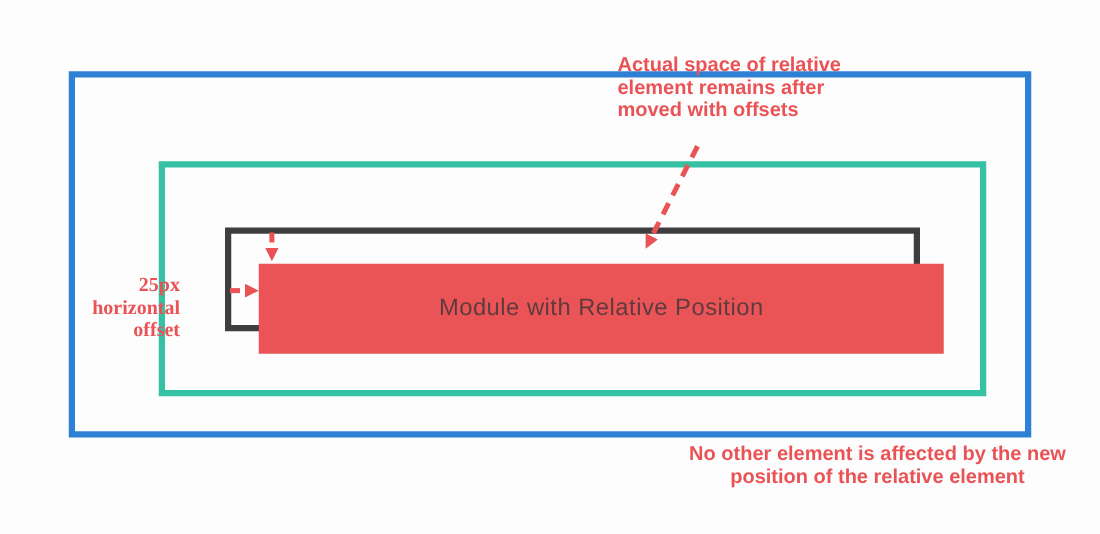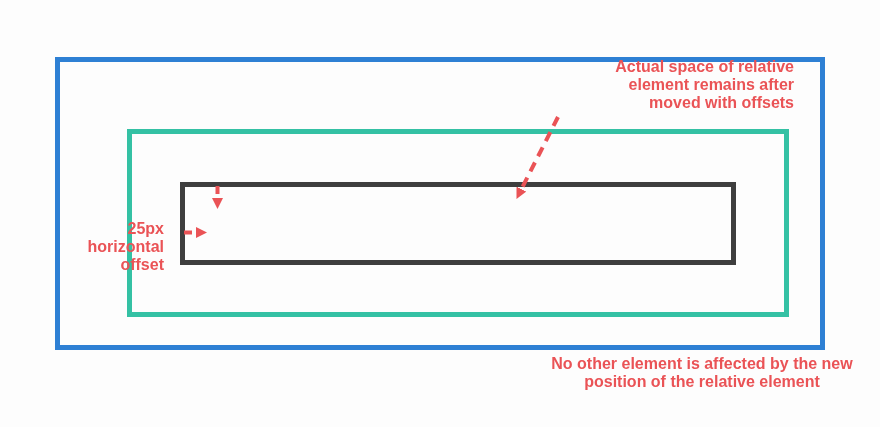--- a/index.html
+++ b/index.html
@@ -67,43 +67,46 @@
     position: absolute;
     font-weight: bold;
     font-size: 16px;
     line-height: 18px;
     color: var(--annotation-text);
     white-space: pre-line;
     z-index: 6;
   }
   .label-vertical-offset { left: 207px; top: 148px; }
   .label-horizontal-offset {
-    right: 716px; top: 220px;
-    text-align: right; line-height: 18px;
+    right: 736px; top: 220px;
+    text-align: right; line-height: 18px; font-family: Liberation Serif, serif;
   }
   .label-actual-space {
-    left: 494px; top: 58px; width: 300px;
-    text-align: right;
+    left: 494px; top: 44px; width: 300px;
+    text-align: left;
   }
   .label-no-other {
     left: 532px; top: 355px; width: 340px;
     text-align: center; line-height: 17.5px;
   }
 </style>
 </head>
 <body>
 
 <div class="stage">
 
   <div class="box box-outer"></div>
 
   <div class="box box-inner"></div>
 
   <div class="box box-original"></div>
 
+  <div class="module">
+    <span class="module-label">Module with Relative Position</span>
+  </div>
 
   <svg class="arrow-overlay" width="880" height="427" viewBox="0 0 880 427" xmlns="http://www.w3.org/2000/svg">
     <defs>
       <marker id="arrowhead" markerUnits="userSpaceOnUse" markerWidth="16" markerHeight="14" refX="1" refY="5.5" orient="auto">
         <path class="head" d="M0,0 L11,5.5 L0,11 Z"></path>
       </marker>
     </defs>
     <path class="arrow" d="M217.5,186 L217.5,199" stroke-dasharray="8 5" marker-end="url(#arrowhead)"></path>
     <path class="arrow" d="M184,232.5 L197,232.5" stroke-dasharray="8 5" marker-end="url(#arrowhead)"></path>
     <path class="arrow" d="M558,117 L521,190" stroke-dasharray="10 7" marker-end="url(#arrowhead)"></path>

